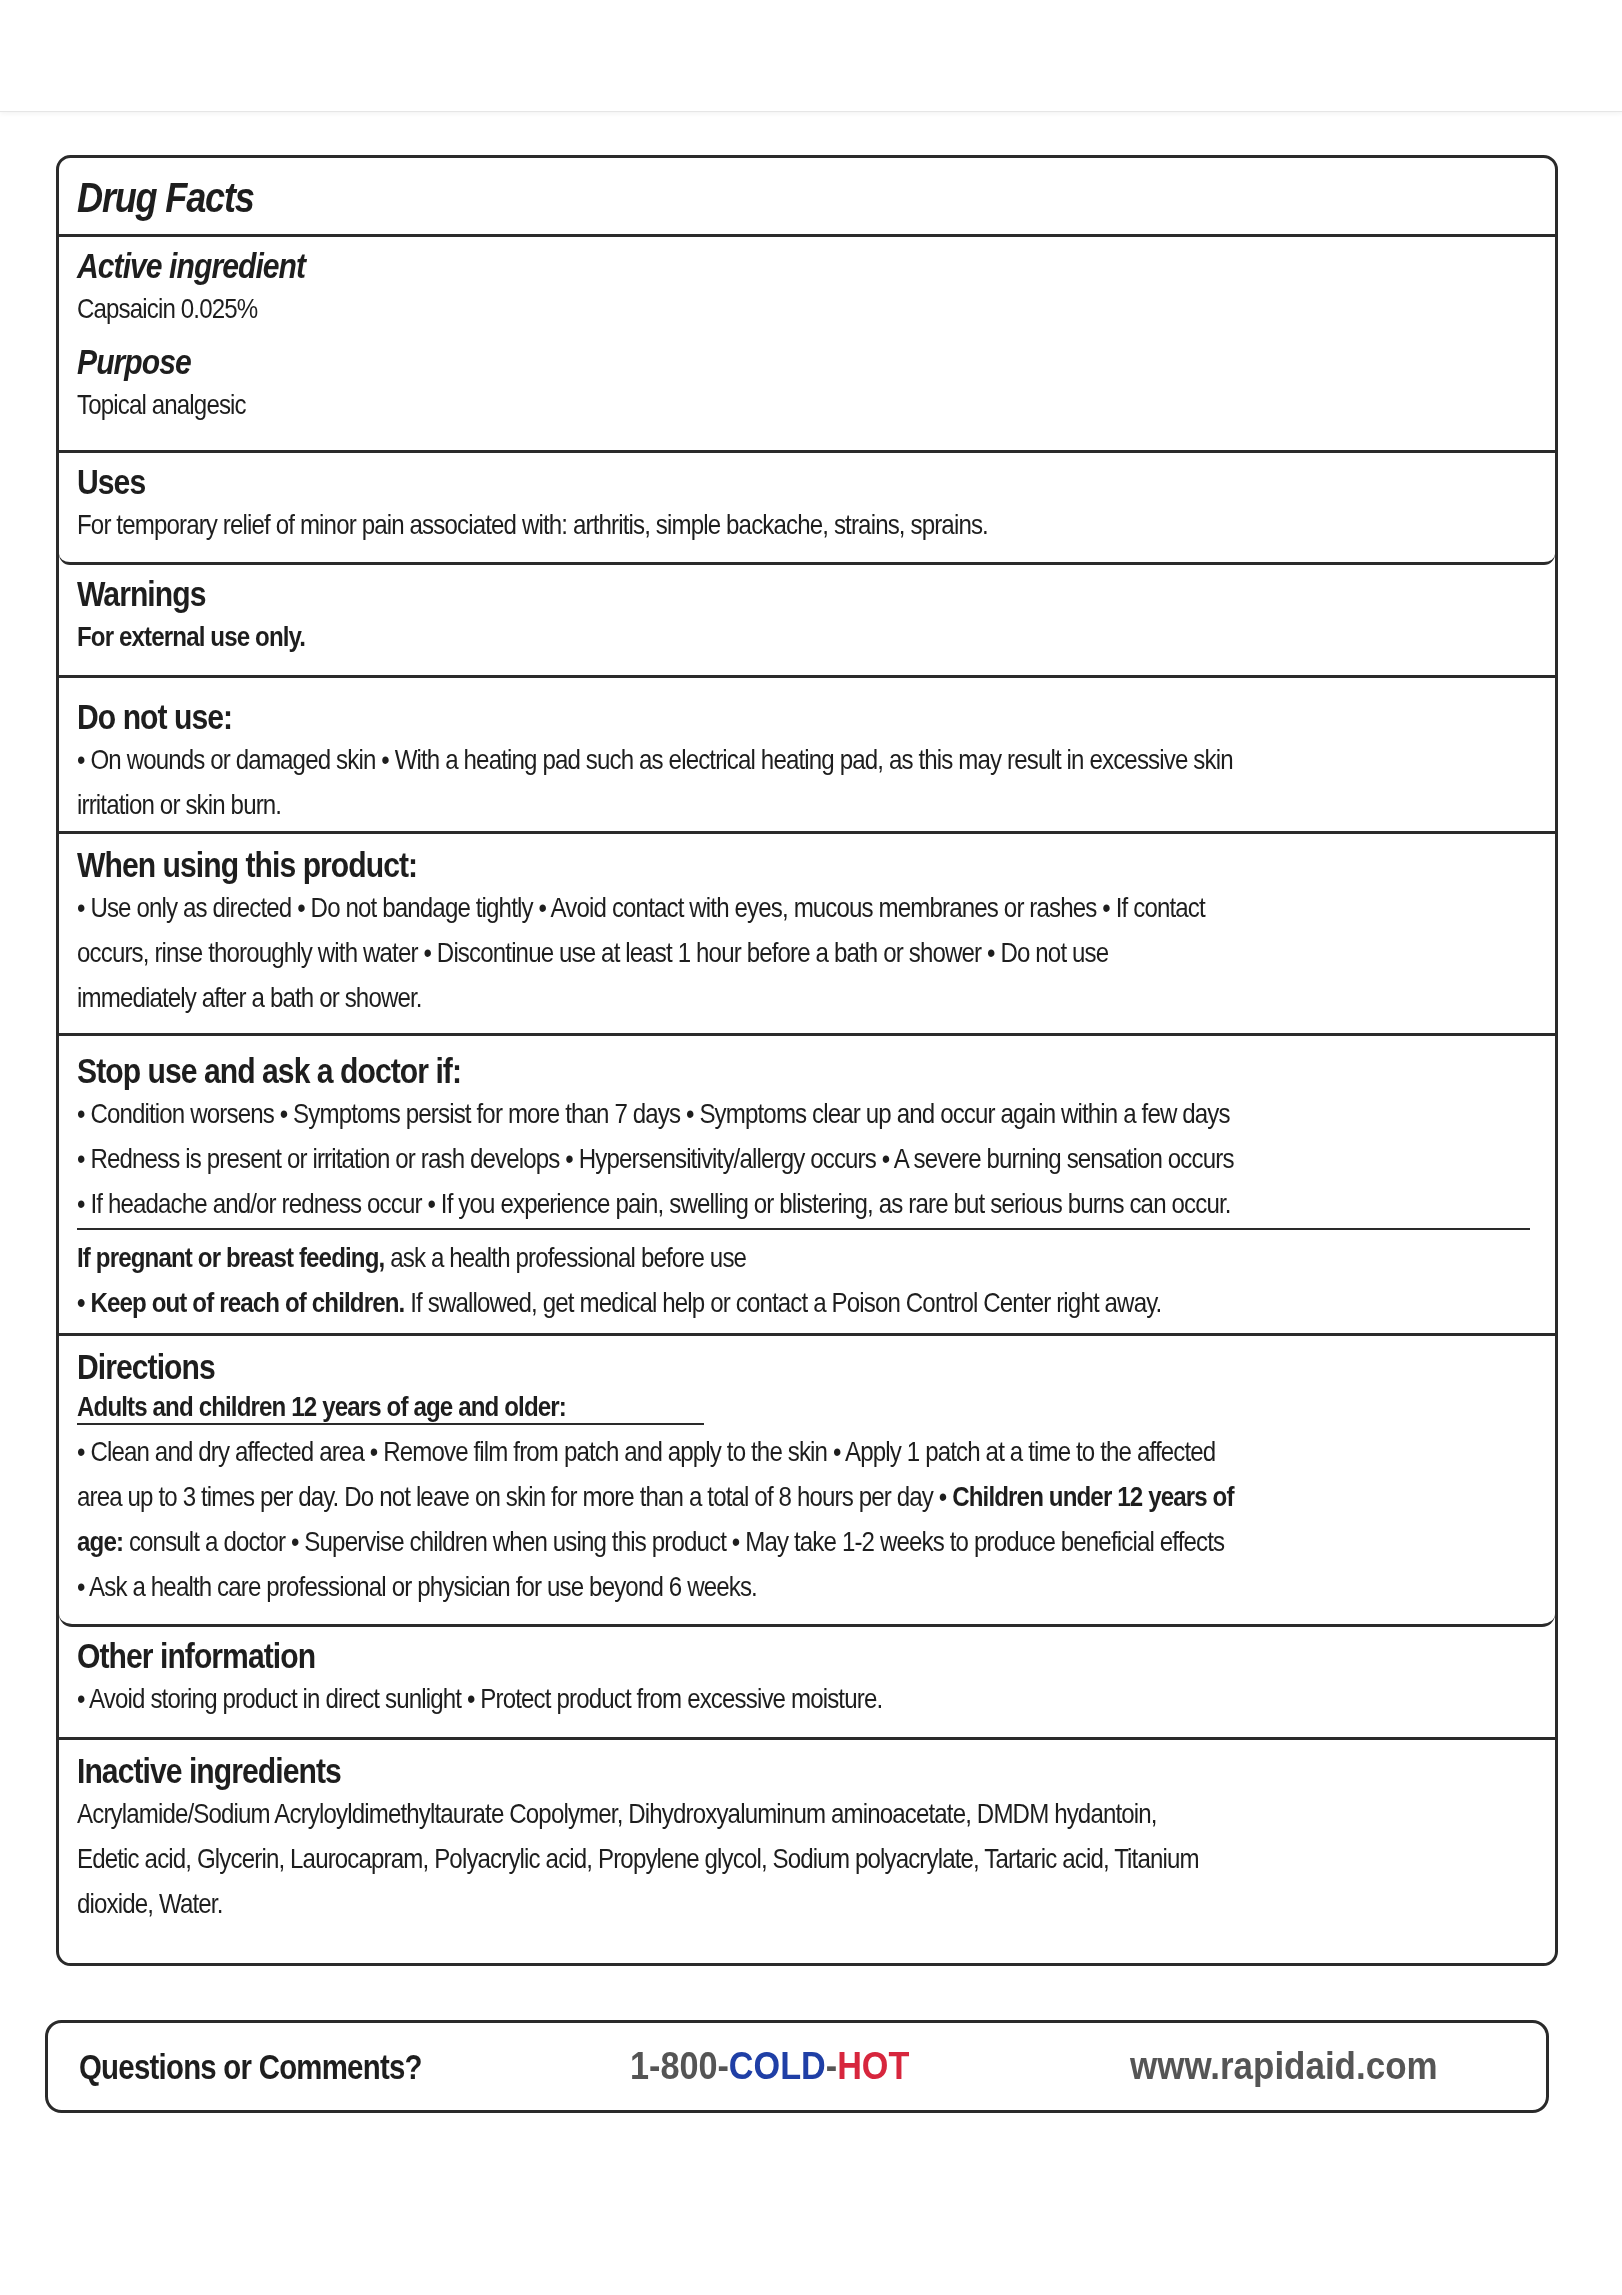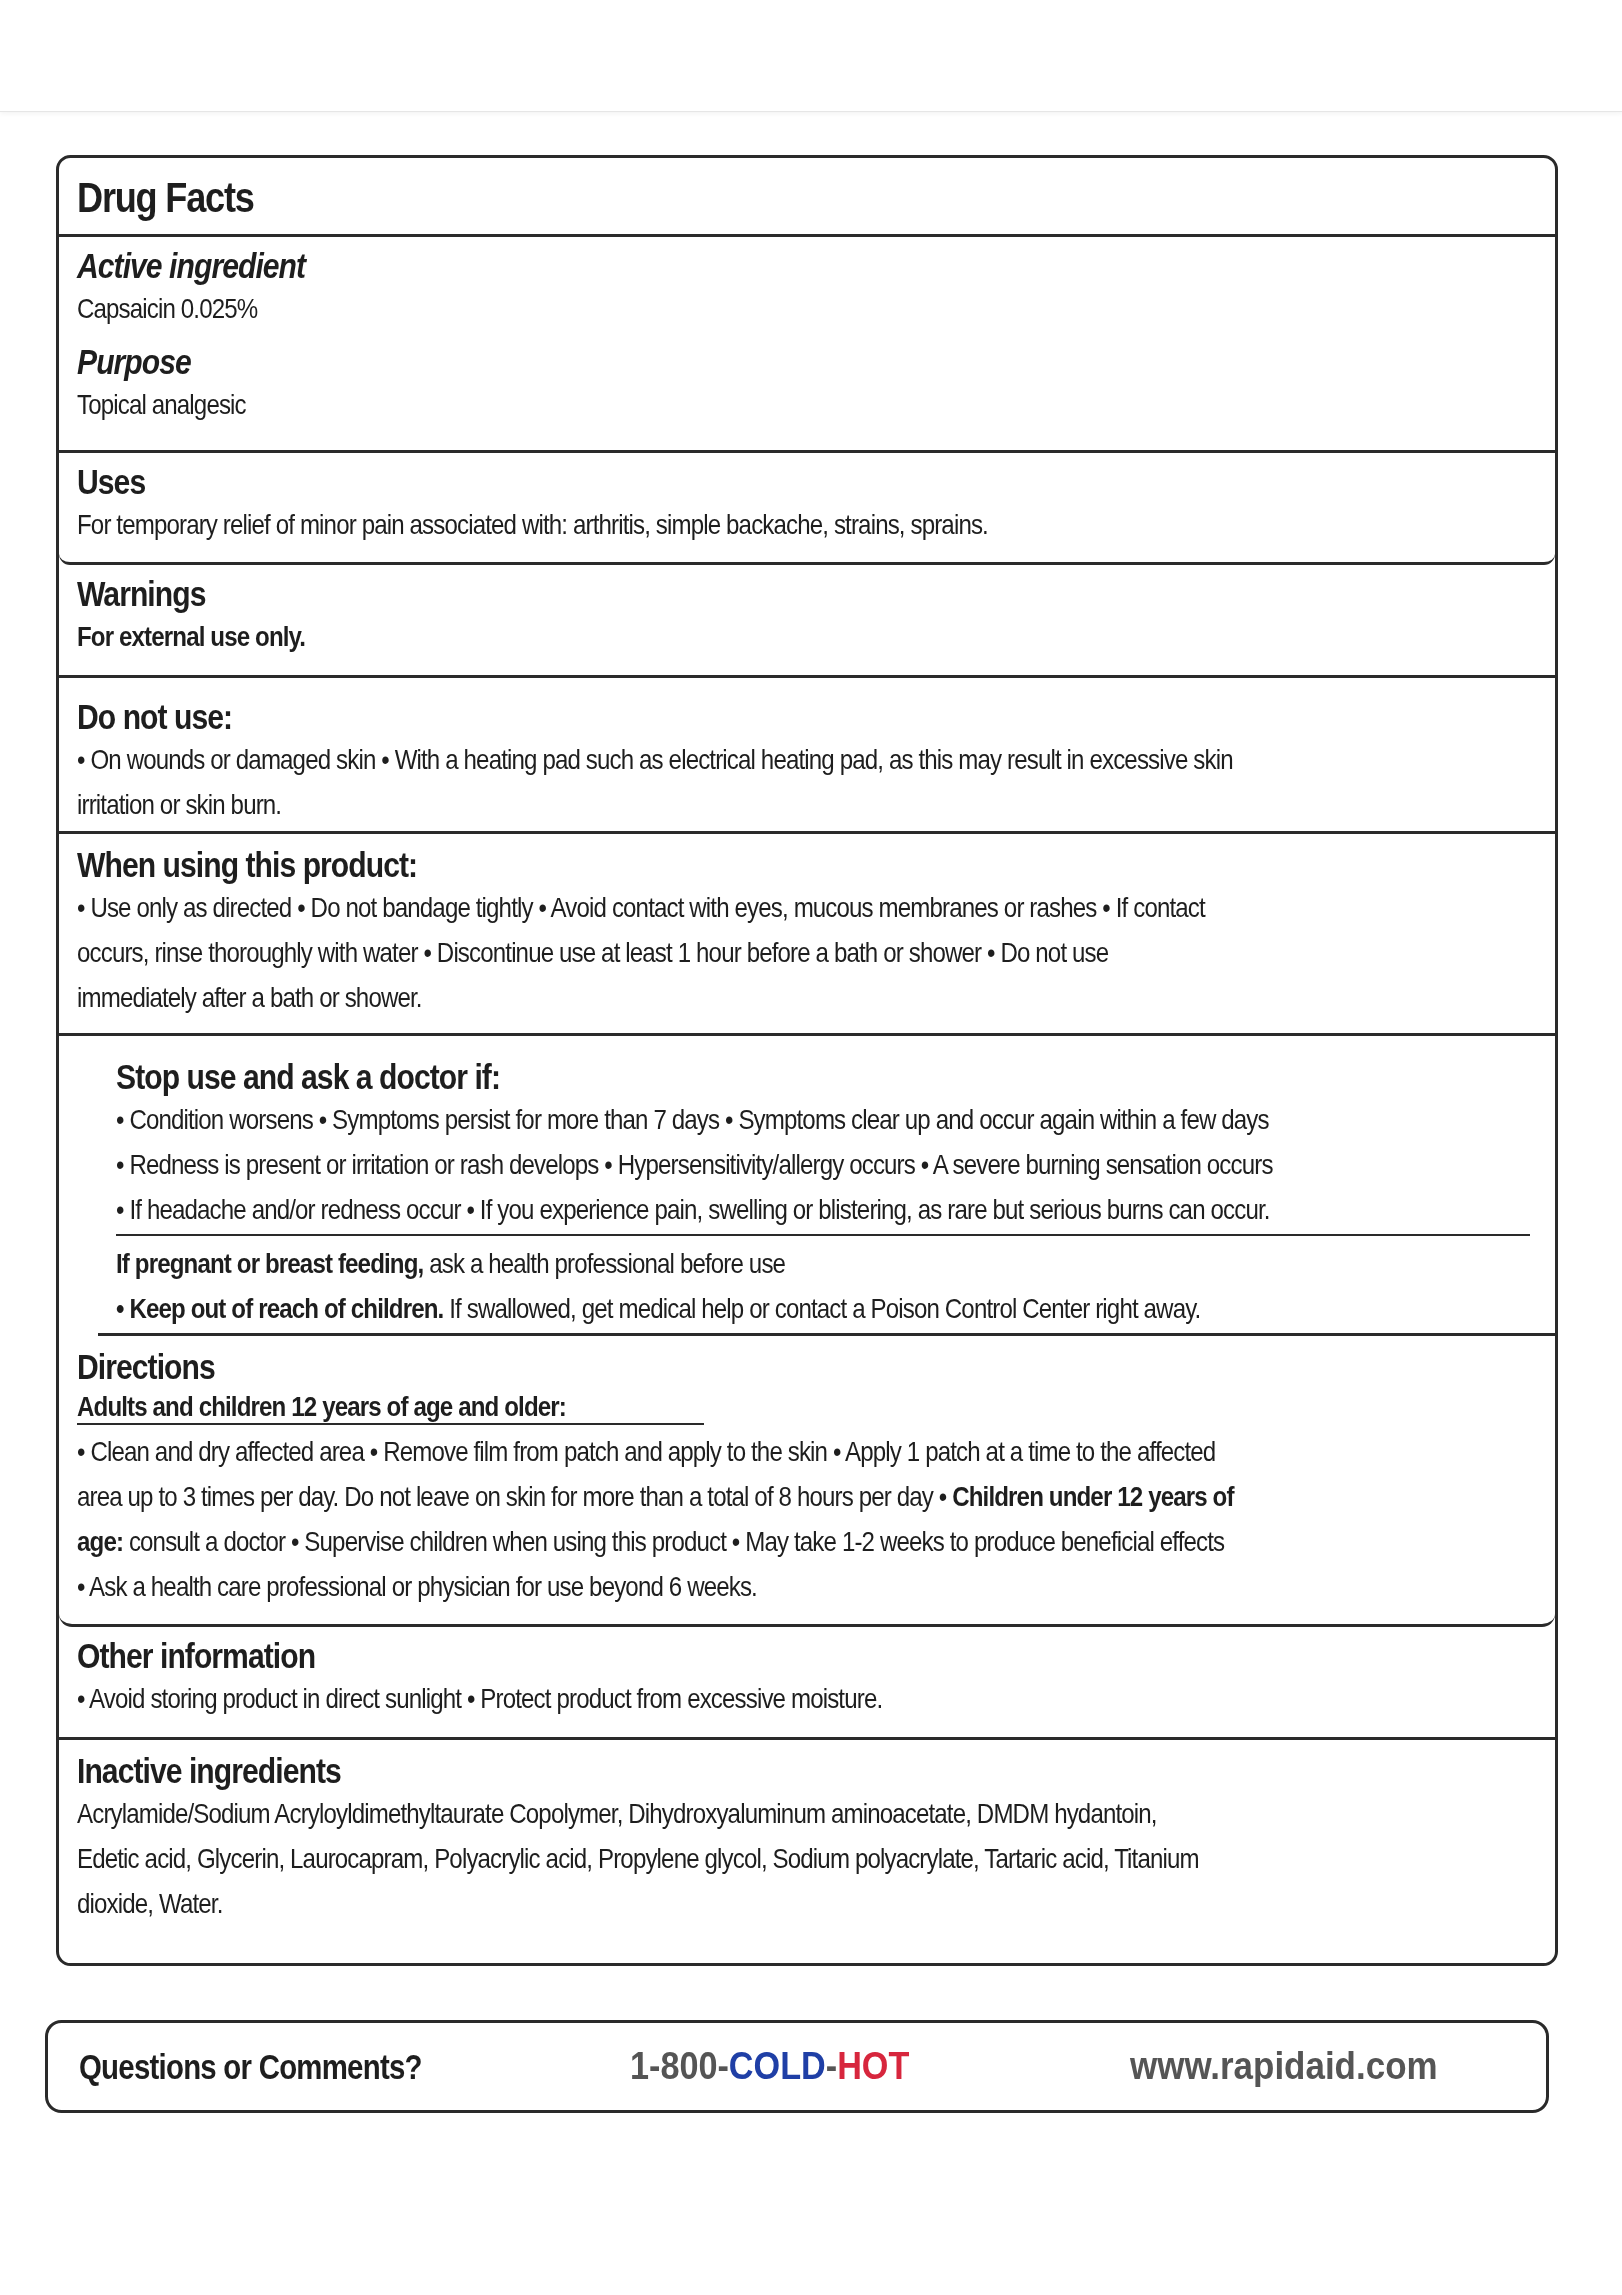--- a/index.html
+++ b/index.html
@@ -27,21 +27,21 @@
     box-sizing: border-box;
     background: #fff;
     overflow: hidden;
   }
   .section {
     border-bottom: 3.6px solid #2a2a2a;
     padding: 0 18px;
     box-sizing: border-box;
   }
   .section:last-child { border-bottom: none; }
-  .title-sec { height: 79px; padding-top: 16.4px; }
+  .title-sec { height: 79px; padding-top: 16.4px; font-style: italic; }
   .doc-title {
     font-size: 42px; font-weight: bold; letter-spacing: -1.4px;
     transform: scaleX(0.86); transform-origin: left; display: inline-block;
   }
   .h-italic {
     font-size: 35px; font-weight: bold; font-style: italic; letter-spacing: -1.1px;
     transform: scaleX(0.86); transform-origin: left; display: inline-block;
   }
   .h {
     font-size: 35px; font-weight: bold; letter-spacing: -1.1px;
@@ -52,21 +52,21 @@
     transform: scaleX(0.86); transform-origin: left; display: block;
     width: 116%;
     white-space: normal;
   }
   .txt b { font-weight: bold; }
   .sec-active { height: 216px; padding-top: 9px; }
   .sec-uses { height: 112px; padding-top: 9px; border-radius: 11px; }
   .sec-warn { height: 113px; padding-top: 9px; }
   .sec-dnu { height: 156px; padding-top: 19px; }
   .sec-when { height: 202px; padding-top: 11px; }
-  .sec-stop { height: 300px; padding-top: 21px; margin-left: 39px; }
+  .sec-stop { height: 300px; padding-top: 15px; }
   .sec-dir { height: 291px; padding-top: 11px; border-radius: 13px; }
   .sec-other { height: 113px; padding-top: 9px; }
   .sec-inactive { height: 218px; padding-top: 11px; }
   .line-row { height: 45px; overflow: visible; white-space: nowrap; }
   .thin-rule {
     height: 0; border-top: 2.7px solid #2a2a2a; margin: 1.8px 7.3px 5.5px 0;
   }
   .sub-rule {
     height: 0; border-top: 2.7px solid #2a2a2a; width: 627px; margin-top: -3.6px; margin-bottom: 3.6px;
   }

